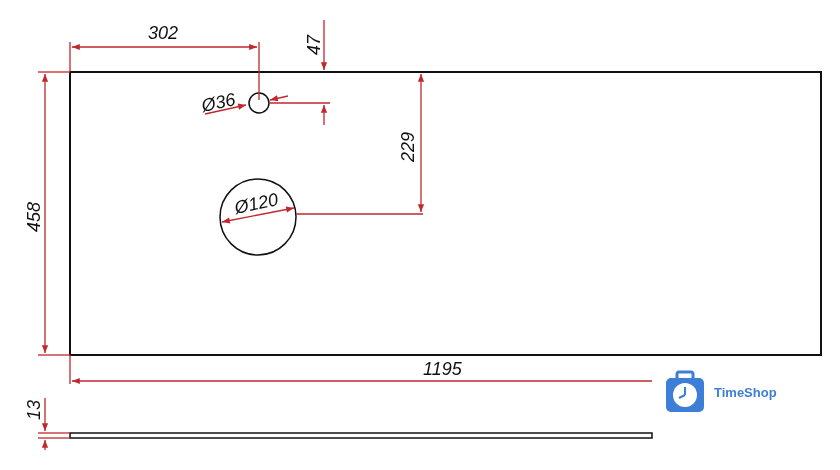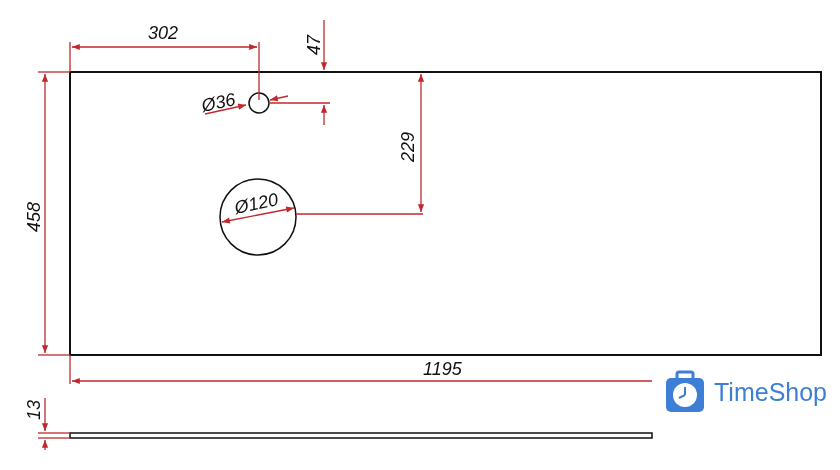--- a/index.html
+++ b/index.html
@@ -1,20 +1,20 @@
 <!DOCTYPE html>
 <html><head>
 <meta charset="utf-8">
 <style>
   html,body{margin:0;padding:0;background:#fff;}
   body{width:840px;height:470px;overflow:hidden;position:relative;font-family:"Liberation Sans",sans-serif;}
   svg{position:absolute;left:0;top:0;}
   .dim{fill:#111;font-style:italic;font-size:18px;font-family:"Liberation Sans",sans-serif;}
   .logo{position:absolute;left:662px;top:370px;display:flex;align-items:center;}
-  .logo-text{color:#3d7fd6;font-weight:normal;font-size:25px;margin-left:4px;font-family:"Liberation Sans",sans-serif;}
+  .logo-text{color:#3d7fd6;font-weight:bold;font-size:13px;margin-left:4px;font-family:"Liberation Sans",sans-serif;}
 </style>
 </head>
 <body>
 
 <svg width="840" height="470">
   <defs>
     <marker id="ar" viewBox="0 0 10 10" refX="10" refY="5" markerWidth="10" markerHeight="6" orient="auto-start-reverse">
       <path d="M0,1 L10,5 L0,9 z" fill="#c0282d"></path>
     </marker>
   </defs>

